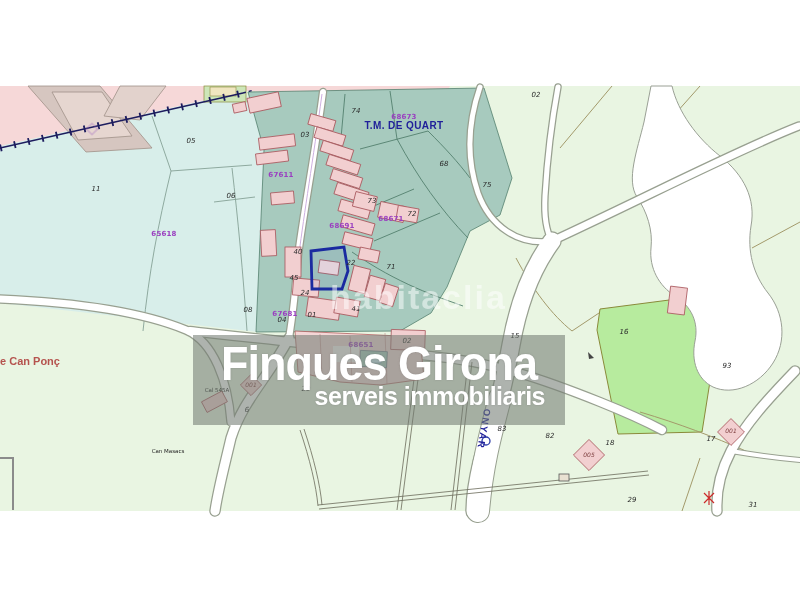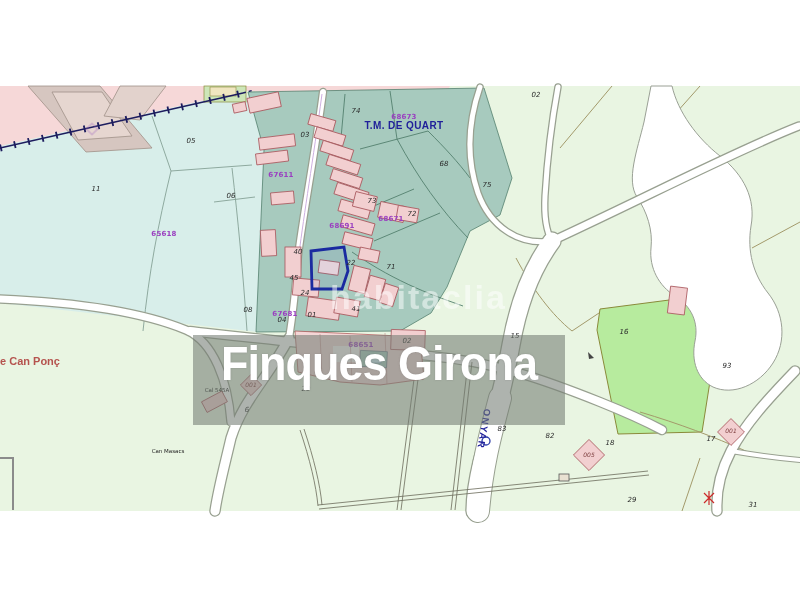--- a/index.html
+++ b/index.html
@@ -240,15 +240,16 @@
       <span class="lbl river" style="left: 484px; top: 429px; transform: translate(-50%, -50%) rotate(100deg);">ONYAR</span>
       <span class="lbl pr" style="left: 30px; top: 361px;">e Can Ponç</span>
       <span class="lbl pd" style="left: 168px; top: 452px;">Can Masacs</span>
       <span class="lbl pd" style="left: 217px; top: 391px;">Cal 545A</span>
     </div>
 
 <div class="wm-portal">habitaclia</div>
 
 <div class="wm-band">
   <div class="wm-brand">Finques Girona</div>
+  <div class="wm-sub">serveis immobiliaris</div>
 </div>
 
 </div>
 
 </body></html>

